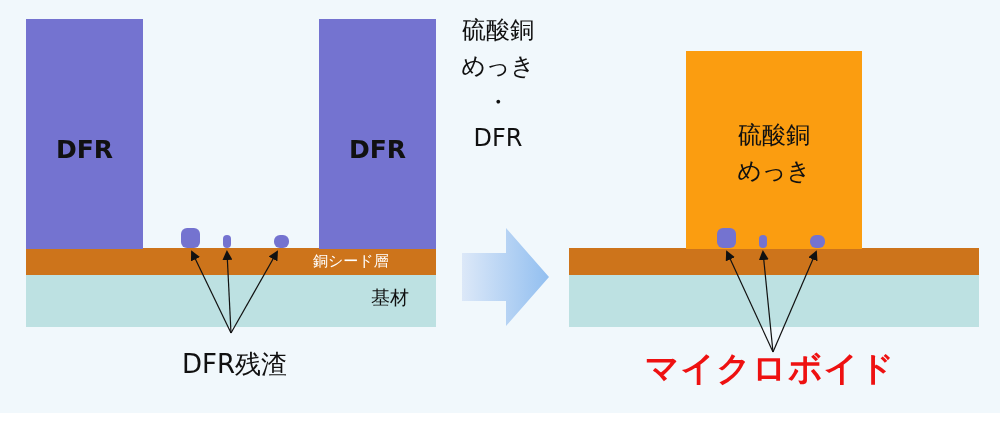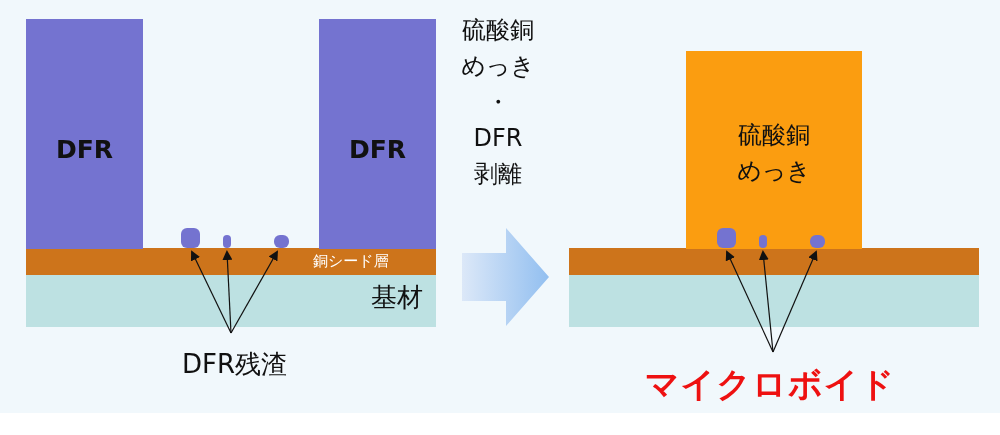--- a/index.html
+++ b/index.html
@@ -12,21 +12,21 @@
                font-weight:bold; font-size:25px; color:#111; }
   .seed { background:#cd741b; }
   .sub { background:#bde1e2; }
   .res { background:#7473d0; border-radius:6px; }
   .txt { position:absolute; color:#111; white-space:nowrap; }
   .step { position:absolute; left:448px; top:12px; width:100px; text-align:center;
           font-size:24px; line-height:36px; color:#111; }
   .plate { background:#fb9d10; }
   .plate-label { position:absolute; width:100%; text-align:center; top:66px;
                  font-size:24px; line-height:36px; color:#111; }
-  .microvoid { position:absolute; left:640px; top:362px; width:260px; text-align:center;
+  .microvoid { position:absolute; left:640px; top:346px; width:260px; text-align:center;
                font-size:34px; font-weight:bold; color:#ee1111; letter-spacing:1px; }
   svg.overlay { position:absolute; left:0; top:0; }
 </style>
 </head>
 <body>
 
 <div class="panel">
 
   <div class="abs sub" style="left:26px;top:274px;width:410px;height:53px;"></div>
   <div class="abs seed" style="left:26px;top:248px;width:410px;height:27px;"></div>
@@ -36,29 +36,28 @@
   </div>
   <div class="abs dfr" style="left:319px;top:19px;width:117px;height:230px;">
     <div class="dfr-label">DFR</div>
   </div>
 
   <div class="abs res" style="left:181px;top:228px;width:19px;height:20px;"></div>
   <div class="abs res" style="left:223px;top:235px;width:8px;height:13px;border-radius:4px;"></div>
   <div class="abs res" style="left:274px;top:235px;width:15px;height:13px;"></div>
 
   <div class="txt" style="left:313px;top:246px;font-size:15px;color:#ffffff;line-height:30px;">銅シード層</div>
-  <div class="txt" style="left:371px;top:282px;font-size:26px;line-height:30px;">基材</div>
+  <div class="txt" style="left:371px;top:282px;font-size:19px;line-height:30px;">基材</div>
   <div class="txt" style="left:182px;top:347px;font-size:26px;line-height:34px;">DFR残渣</div>
 
   <div class="step">
     <div>硫酸銅</div>
     <div>めっき</div>
     <div>・</div>
     <div>DFR</div>
-    <div>剥離</div>
   </div>
 
   <div class="abs sub" style="left:569px;top:274px;width:410px;height:53px;"></div>
   <div class="abs seed" style="left:569px;top:248px;width:410px;height:27px;"></div>
 
   <div class="abs plate" style="left:686px;top:51px;width:176px;height:198px;">
     <div class="plate-label">
       <div>硫酸銅</div>
       <div>めっき</div>
     </div>

